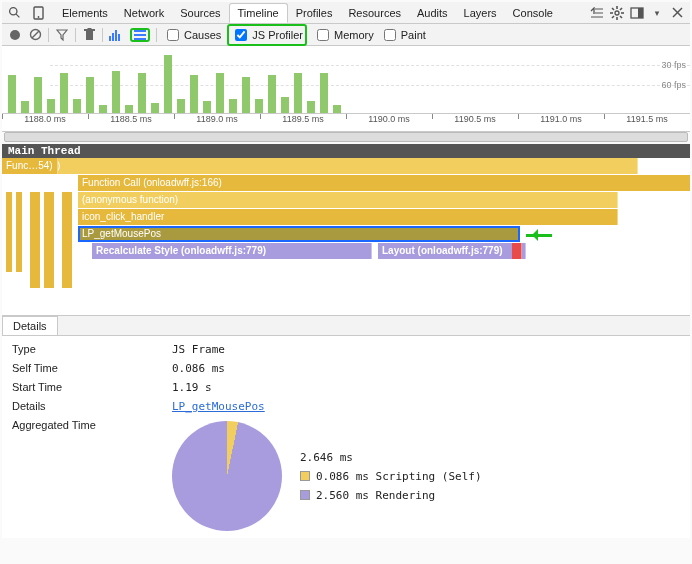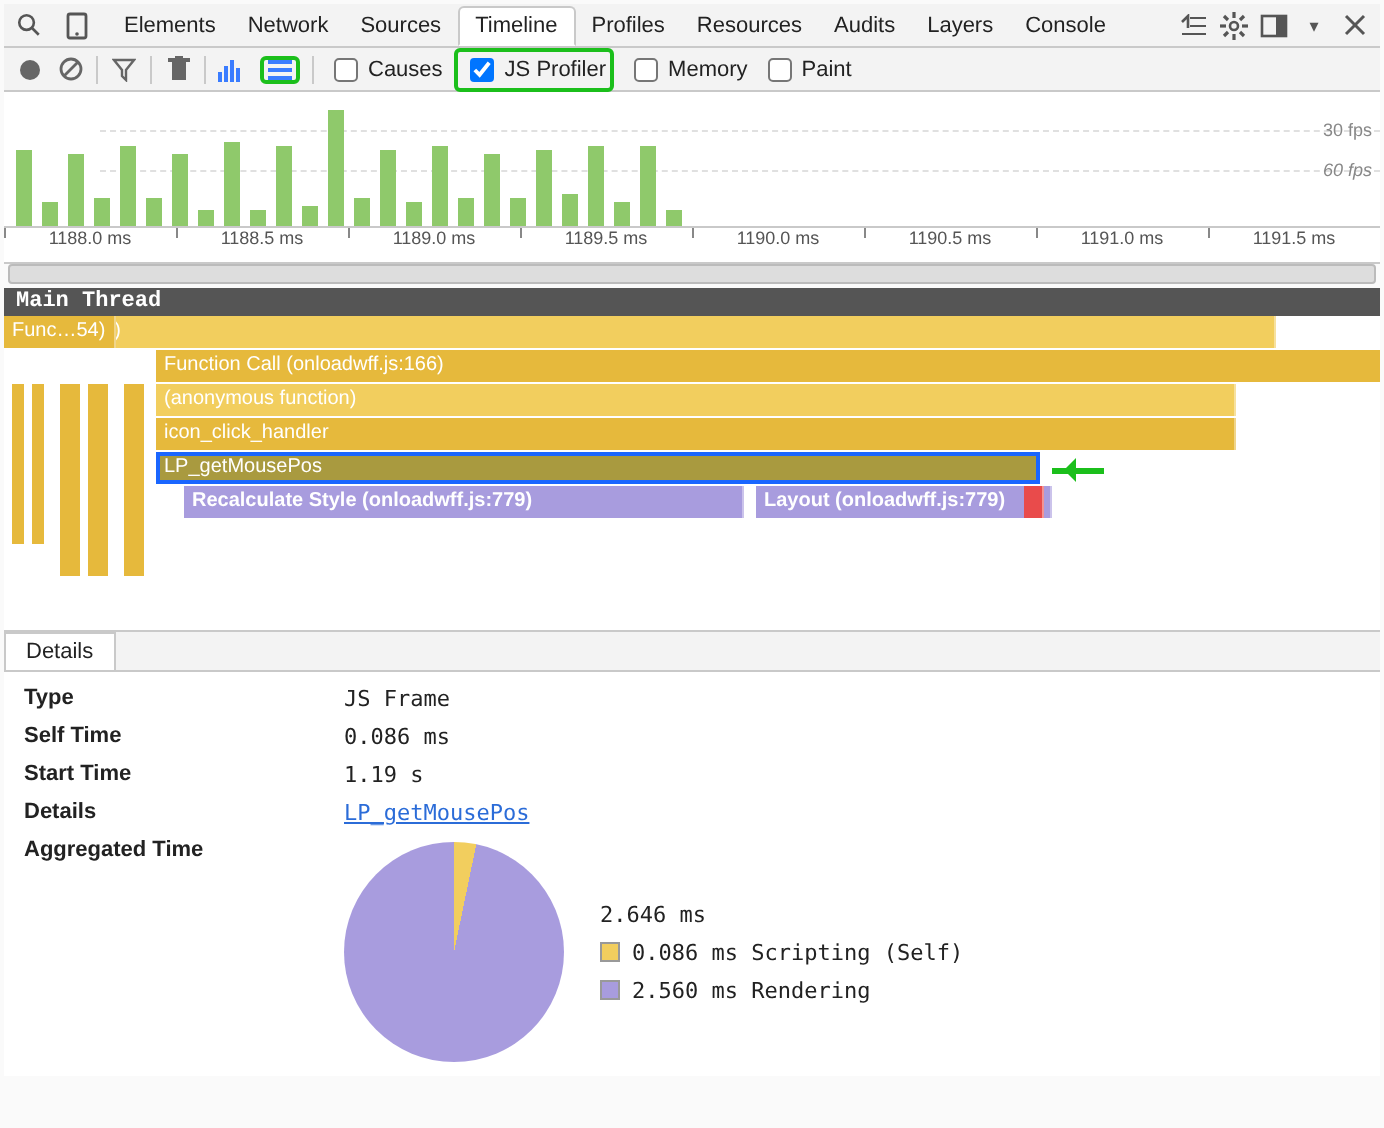--- a/index.html
+++ b/index.html
@@ -47,21 +47,21 @@
 .bar-blue{display:flex;align-items:flex-end;gap:1px;height:12px;margin-right:4px;}
 .bar-blue span{width:2px;background:#3a7cff;}
 .bar-blue span:nth-child(1){height:5px}.bar-blue span:nth-child(2){height:8px}.bar-blue span:nth-child(3){height:11px}.bar-blue span:nth-child(4){height:7px}
 .screenshot-icon{display:flex;flex-direction:column;gap:2px;}
 .screenshot-icon span{display:block;width:12px;height:2px;background:#3a7cff;}
 
 .overview{height:68px;border-bottom:1px solid var(--border);position:relative;background:#fff;}
 .overview .bars{position:absolute;left:0;bottom:0;height:60px;}
 .overview .bars div{position:absolute;bottom:0;width:8px;background:var(--chart-green);}
 .overview .fps{position:absolute;right:4px;font-size:9px;color:#888;}
-.overview .fps.fps30{top:14px;} .overview .fps.fps60{top:34px;font-style:italic;}
+.overview .fps.fps30{top:14px;} .overview .fps.fps60{top:34px;}
 .overview .fps-line{position:absolute;right:0;left:0;height:1px;border-top:1px dashed #e0e0e0;}
 
 .ruler{height:18px;border-bottom:1px solid var(--border);display:flex;background:#fff;font-size:9px;color:#555;position:relative;}
 .ruler span{flex:1;text-align:center;position:relative;}
 .ruler span::before{content:"";position:absolute;top:0;left:0;width:1px;height:5px;background:#888;}
 .ruler-overview{height:10px;background:#ddd;border:1px solid #bbb;margin:0 2px 2px 2px;border-radius:2px;}
 
 .section-header{background:#555;color:#fff;font-weight:bold;padding:1px 6px;font-size:11px;font-family:Liberation Mono, monospace;}
 .flame{background:#fff;height:158px;position:relative;overflow:hidden;border-bottom:1px solid var(--border);}
 .fbar{position:absolute;height:16px;line-height:16px;font-size:10px;color:#fff;padding:0 4px;overflow:hidden;white-space:nowrap;text-overflow:ellipsis;border-right:1px solid rgba(255,255,255,0.4);}
@@ -72,21 +72,21 @@
 .fsel{outline:2px solid #1a66ff;outline-offset:-2px;background:#a99a3f;}
 .stripe{position:absolute;background:var(--flame-yellow-dark);}
 .arrow-green{position:absolute;width:36px;height:12px;}
 .arrow-green::before{content:"";position:absolute;left:0;top:5px;right:10px;height:3px;background:var(--highlight);}
 .arrow-green::after{content:"";position:absolute;left:0;top:0;border:6px solid transparent;border-right-color:var(--highlight);}
 
 .details-tabs{display:flex;border-bottom:1px solid var(--border);background:var(--panel-bg);}
 .details-tab{padding:3px 10px;border:1px solid var(--border);border-bottom:none;background:#fff;}
 .details-body{background:#fff;padding:4px 10px;}
 .detail-row{display:flex;padding:3px 0;}
-.detail-row .k{width:160px;font-weight:bold;}
+.detail-row .k{width:160px;font-weight:normal;}
 .detail-row .v{font-family:var(--mono);text-align:right;}
 .linklike{color:var(--blue);text-decoration:underline;}
 .pie-wrap{display:flex;align-items:center;gap:18px;margin-top:2px;}
 .pie{width:110px;height:110px;border-radius:50%;position:relative;flex-shrink:0;}
 .legend{font-family:var(--mono);font-size:11px;display:flex;flex-direction:column;gap:6px;}
 .legend .lr{display:flex;align-items:center;gap:6px;}
 .swatch{width:10px;height:10px;display:inline-block;border:1px solid #999;}
 </style>
 </head>
 <body>

